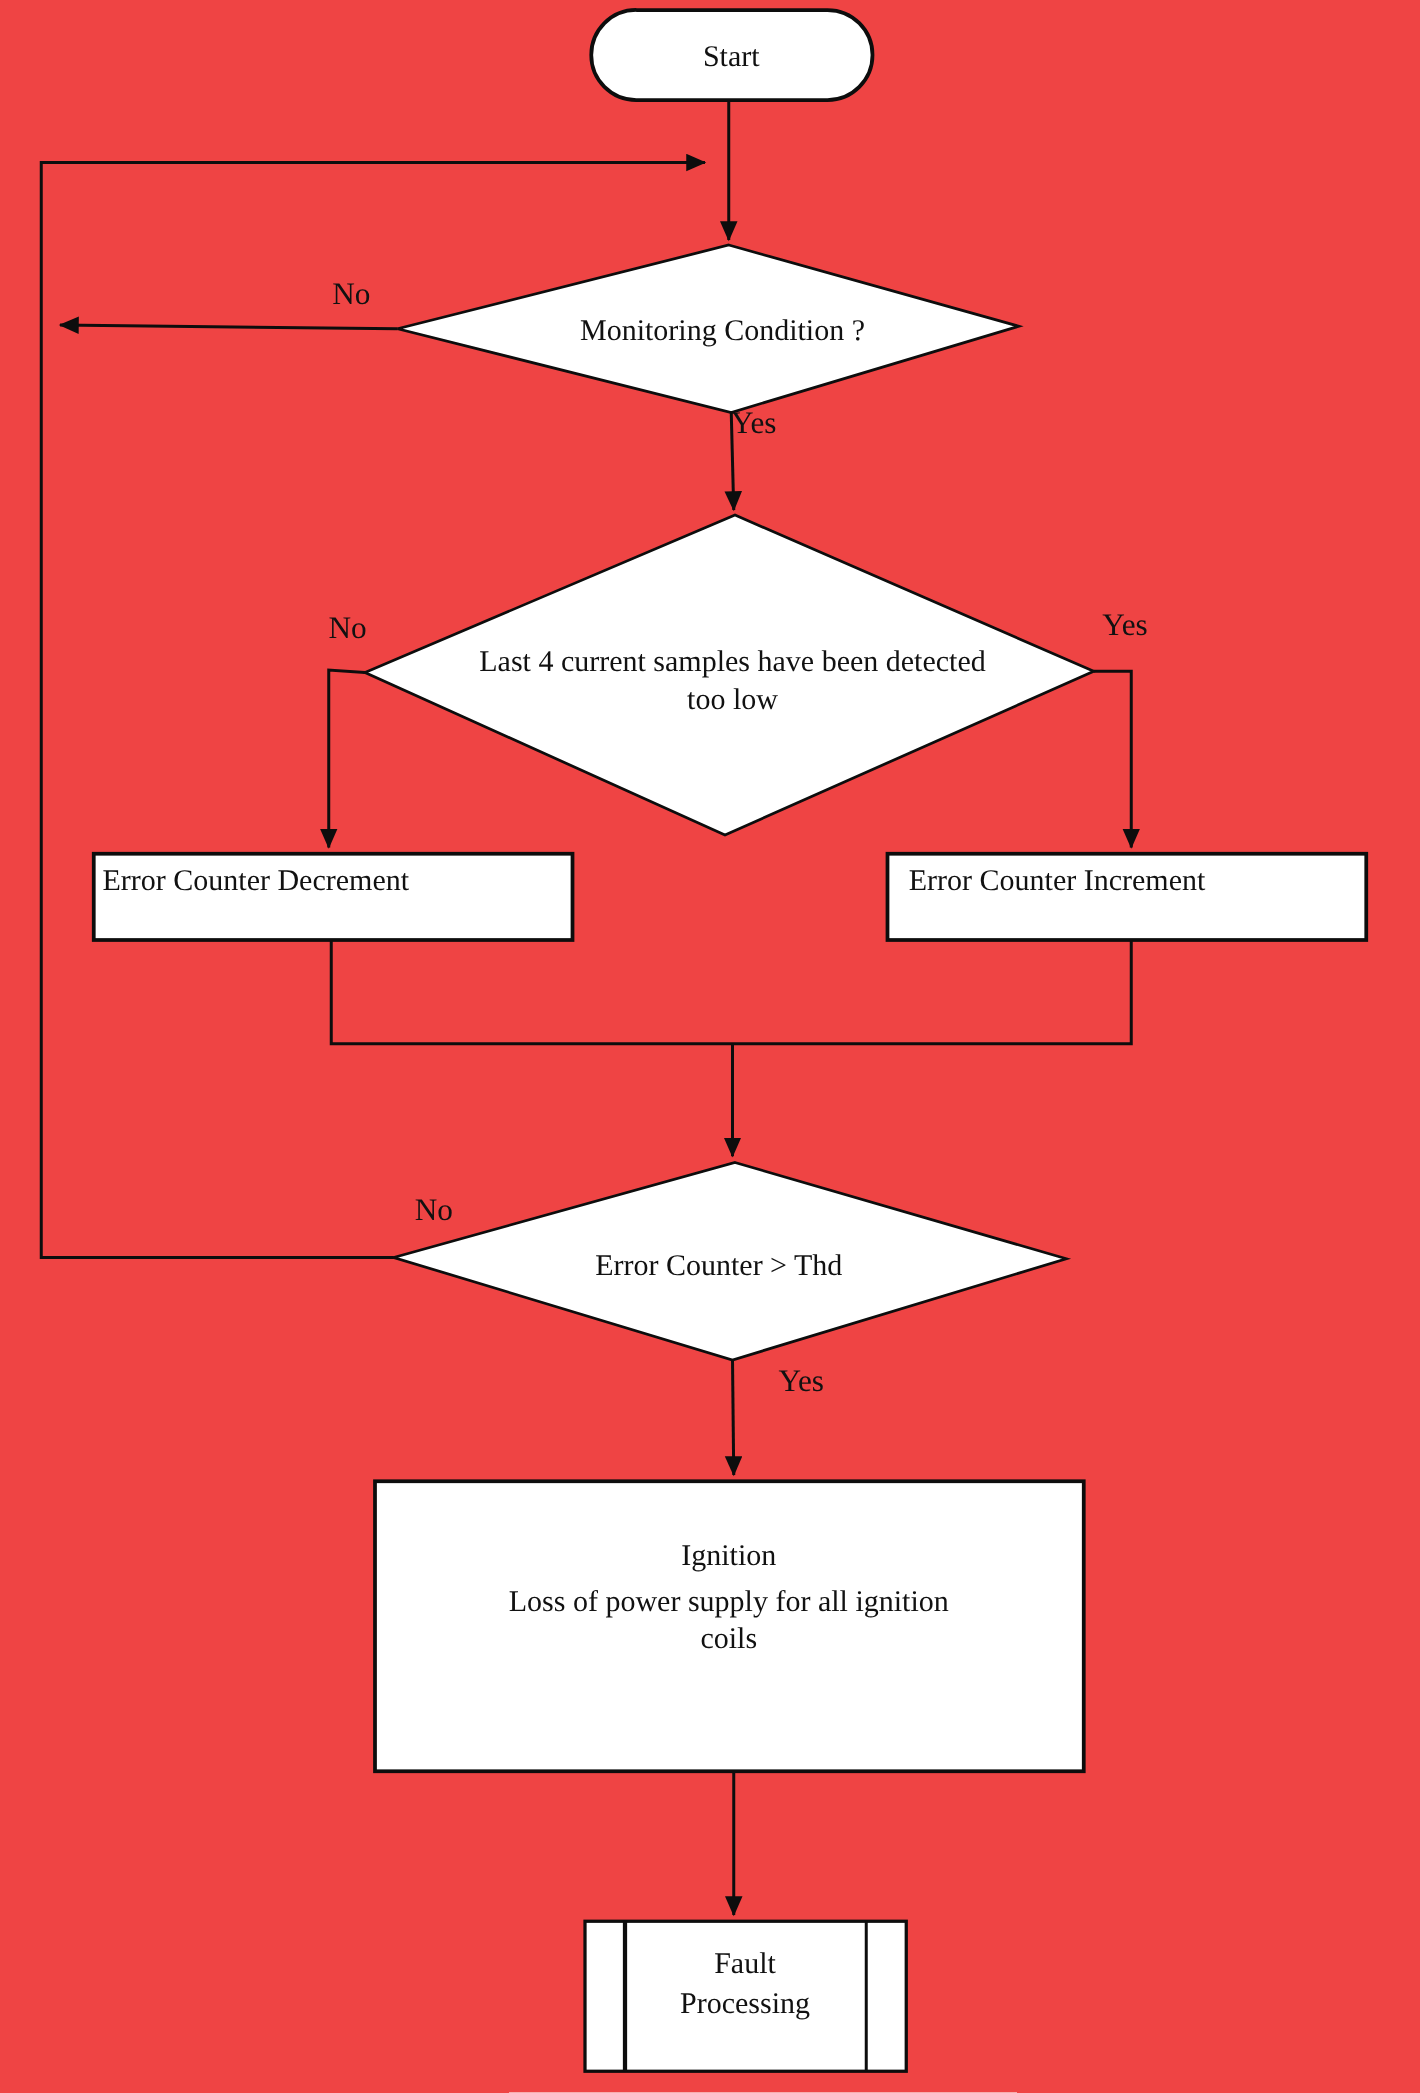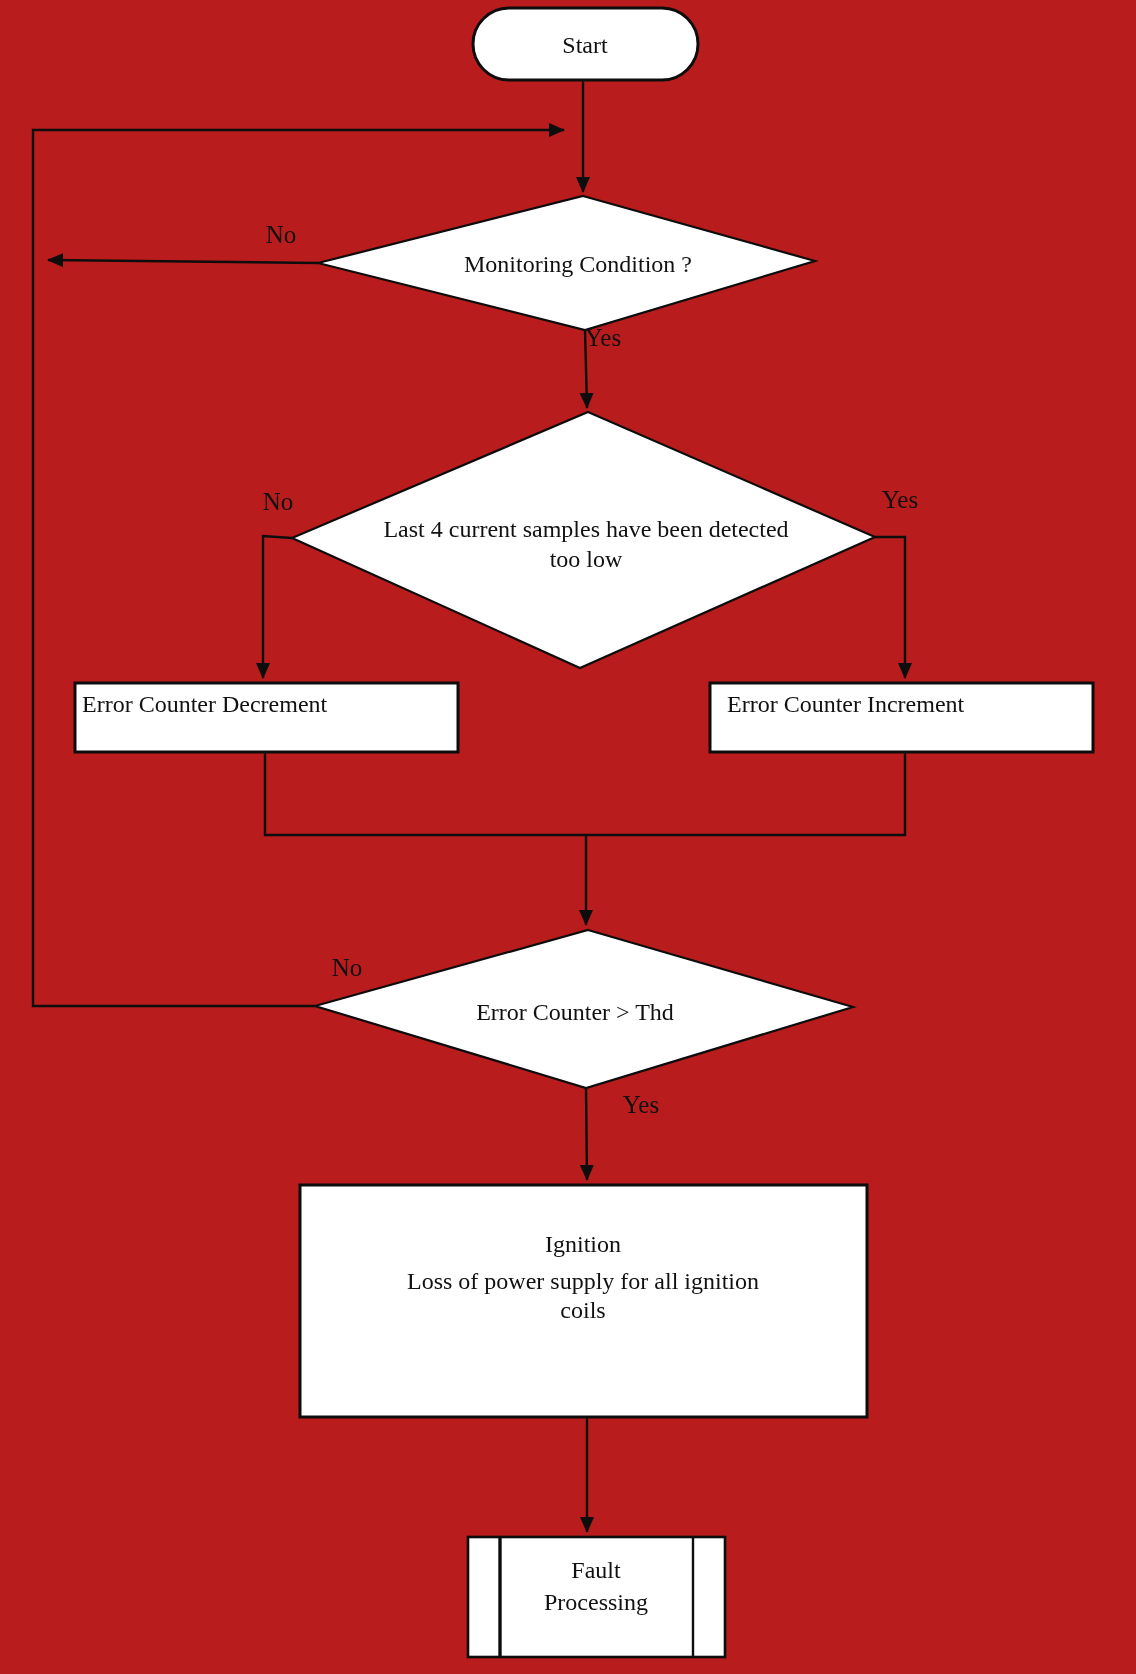--- a/index.html
+++ b/index.html
@@ -4,21 +4,21 @@
 <style>
   html, body {
     margin: 0;
     padding: 0;
     background: #ffffff;
   }
   .canvas {
     position: relative;
     width: 1136px;
     height: 1674px;
-    background: #b91c1c;
+    background: #ef4444;
     overflow: hidden;
   }
   svg {
     display: block;
   }
   .shape {
     fill: #ffffff;
     stroke: #0d0d0d;
   }
   .edge {

